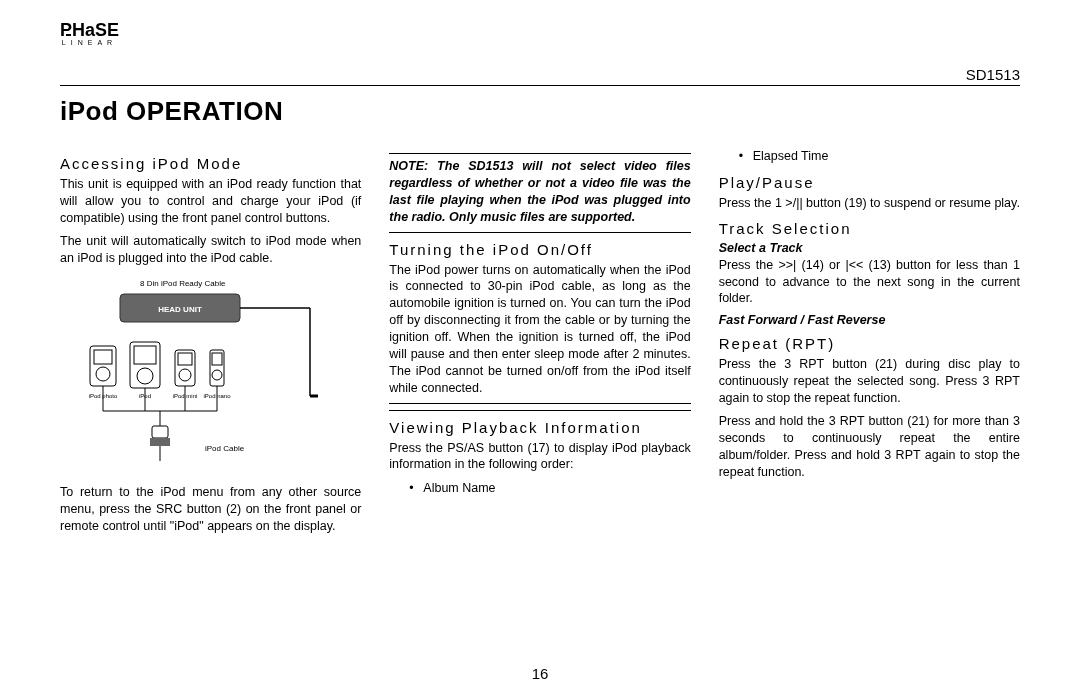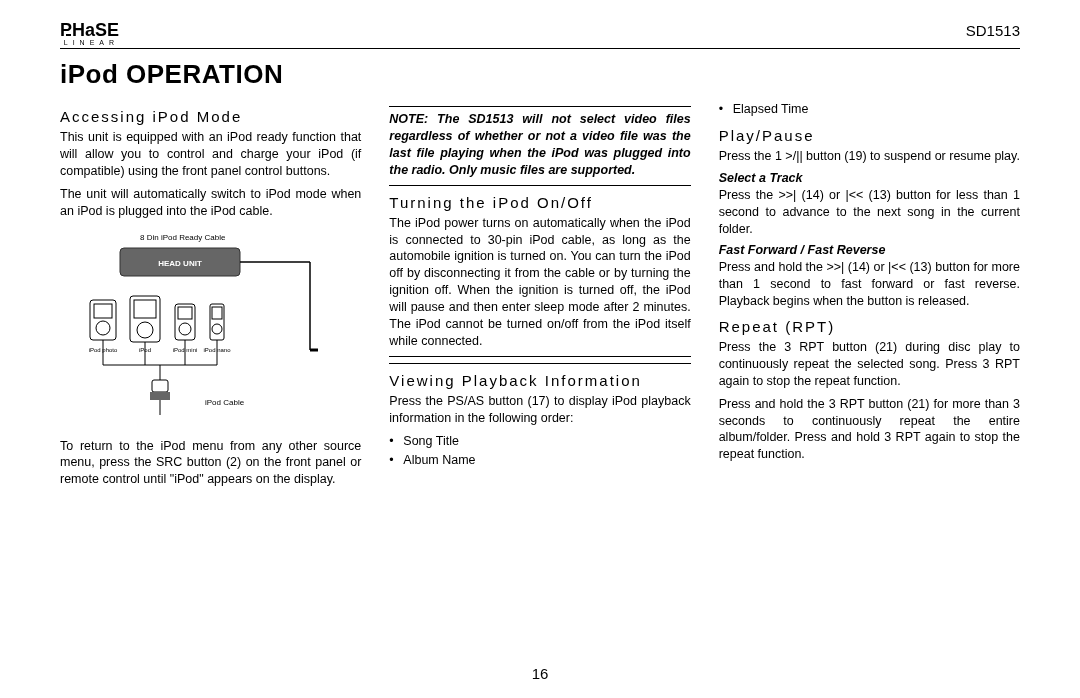--- a/index.html
+++ b/index.html
@@ -17,47 +17,48 @@
     display: flex;
     justify-content: space-between;
     align-items: flex-start;
     border-bottom: 1px solid #000;
     padding-bottom: 2px;
     margin-bottom: 10px;
   }
   .logo {
     display: flex;
     flex-direction: column;
-    align-items: flex-end;
+    align-items: center;
   }
   .logo-main {
     font-family: Arial, sans-serif;
     font-weight: 900;
     font-size: 18px;
     letter-spacing: 0px;
     line-height: 0.9;
     text-decoration: underline;
     text-decoration-thickness: 2px;
     text-underline-offset: -2px;
   }
   .logo-sub {
     font-size: 7px;
     letter-spacing: 5px;
     font-weight: 400;
     margin-top: 1px;
   }
   .model {
     font-size: 15px;
+    margin-top: 44px;
   }
   .page-title {
     font-family: Arial Black, Arial, sans-serif;
     font-weight: 900;
     font-size: 26px;
     letter-spacing: 0.5px;
-    margin-bottom: 10px;
+    margin-bottom: 20px;
   }
   .columns {
     display: flex;
     gap: 28px;
     justify-content: center;
   }
   .col {
     flex: 1;
     min-width: 0;
   }
@@ -91,20 +92,21 @@
   }
   ul {
     list-style: none;
     padding-left: 14px;
     margin-bottom: 6px;
   }
   ul li {
     font-size: 12.5px;
     line-height: 1.5;
     position: relative;
+    margin-left: 20px;
   }
   ul li::before {
     content: "•";
     position: absolute;
     left: -14px;
   }
   .pagenum {
     position: absolute;
     bottom: 16px;
     left: 50%;
@@ -191,35 +193,34 @@
     <hr class="rule">
     <p class="note">NOTE: The SD1513 will not select video files regardless of whether or not a video file was the last file playing when the iPod was plugged into the radio. Only music files are supported.</p>
     <hr class="rule">
     <h2 class="section">Turning the iPod On/Off</h2>
     <p>The iPod power turns on automatically when the iPod is connected to 30-pin iPod cable, as long as the automobile ignition is turned on. You can turn the iPod off by disconnecting it from the cable or by turning the ignition off. When the ignition is turned off, the iPod will pause and then enter sleep mode after 2 minutes. The iPod cannot be turned on/off from the iPod itself while connected.</p>
     <hr class="rule">
     <hr class="rule">
     <h2 class="section">Viewing Playback Information</h2>
     <p>Press the PS/AS button (17) to display iPod playback information in the following order:</p>
     <ul>
-      <li>Song Title</li>
       <li>Album Name</li>
     </ul>
   </div>
 
   <div class="col">
     <ul>
       <li>Elapsed Time</li>
     </ul>
     <h2 class="section">Play/Pause</h2>
     <p>Press the 1 &gt;/|| button (19) to suspend or resume play.</p>
+    <h2 class="section">Track Selection</h2>
     <h3 class="sub">Select a Track</h3>
     <p>Press the &gt;&gt;| (14) or |&lt;&lt; (13) button for less than 1 second to advance to the next song in the current folder.</p>
     <h3 class="sub">Fast Forward / Fast Reverse</h3>
-    <p>Press and hold the &gt;&gt;| (14) or |&lt;&lt; (13) button for more than 1 second to fast forward or fast reverse. Playback begins when the button is released.</p>
     <h2 class="section">Repeat (RPT)</h2>
     <p>Press the 3 RPT button (21) during disc play to continuously repeat the selected song. Press 3 RPT again to stop the repeat function.</p>
     <p>Press and hold the 3 RPT button (21) for more than 3 seconds to continuously repeat the entire album/folder. Press and hold 3 RPT again to stop the repeat function.</p>
   </div>
 
 </div>
 
 <div class="pagenum">16</div>
 
 </body></html>

